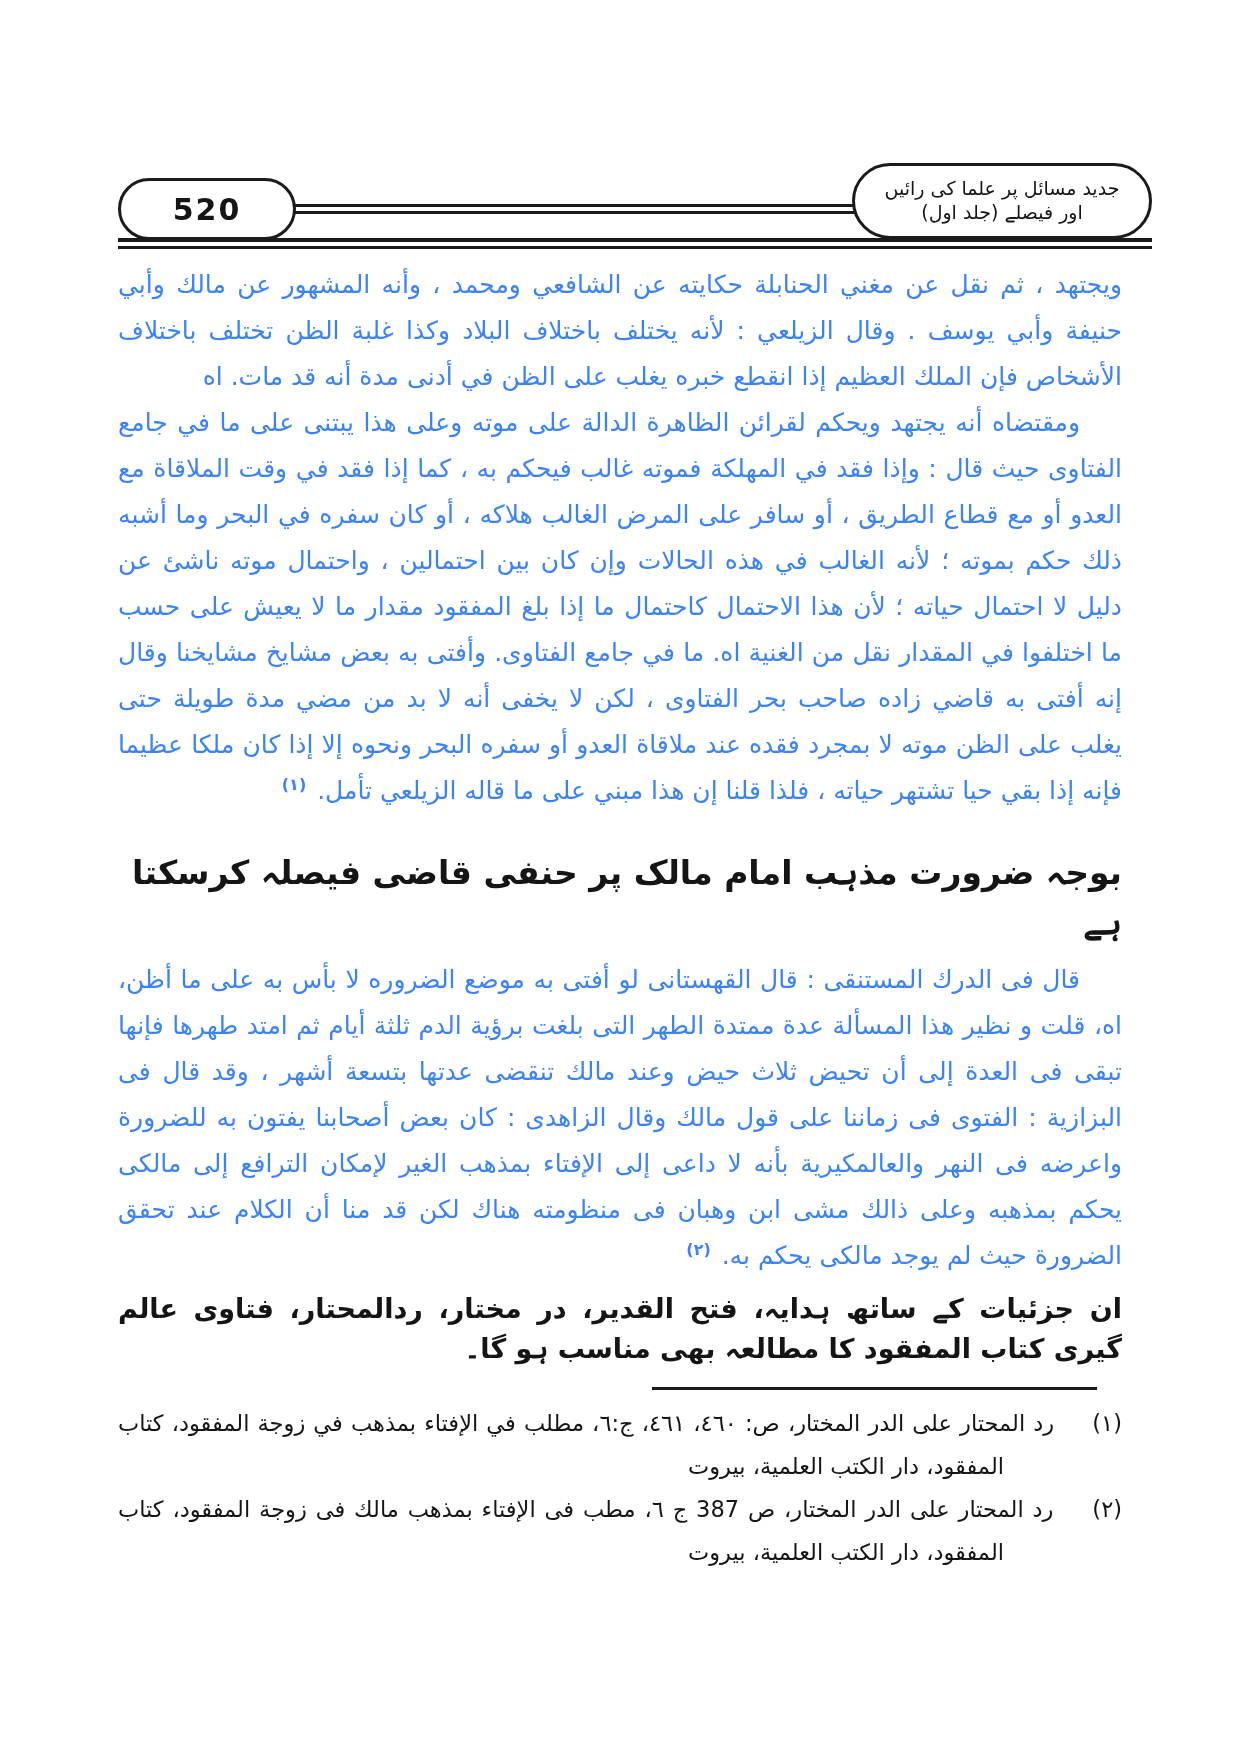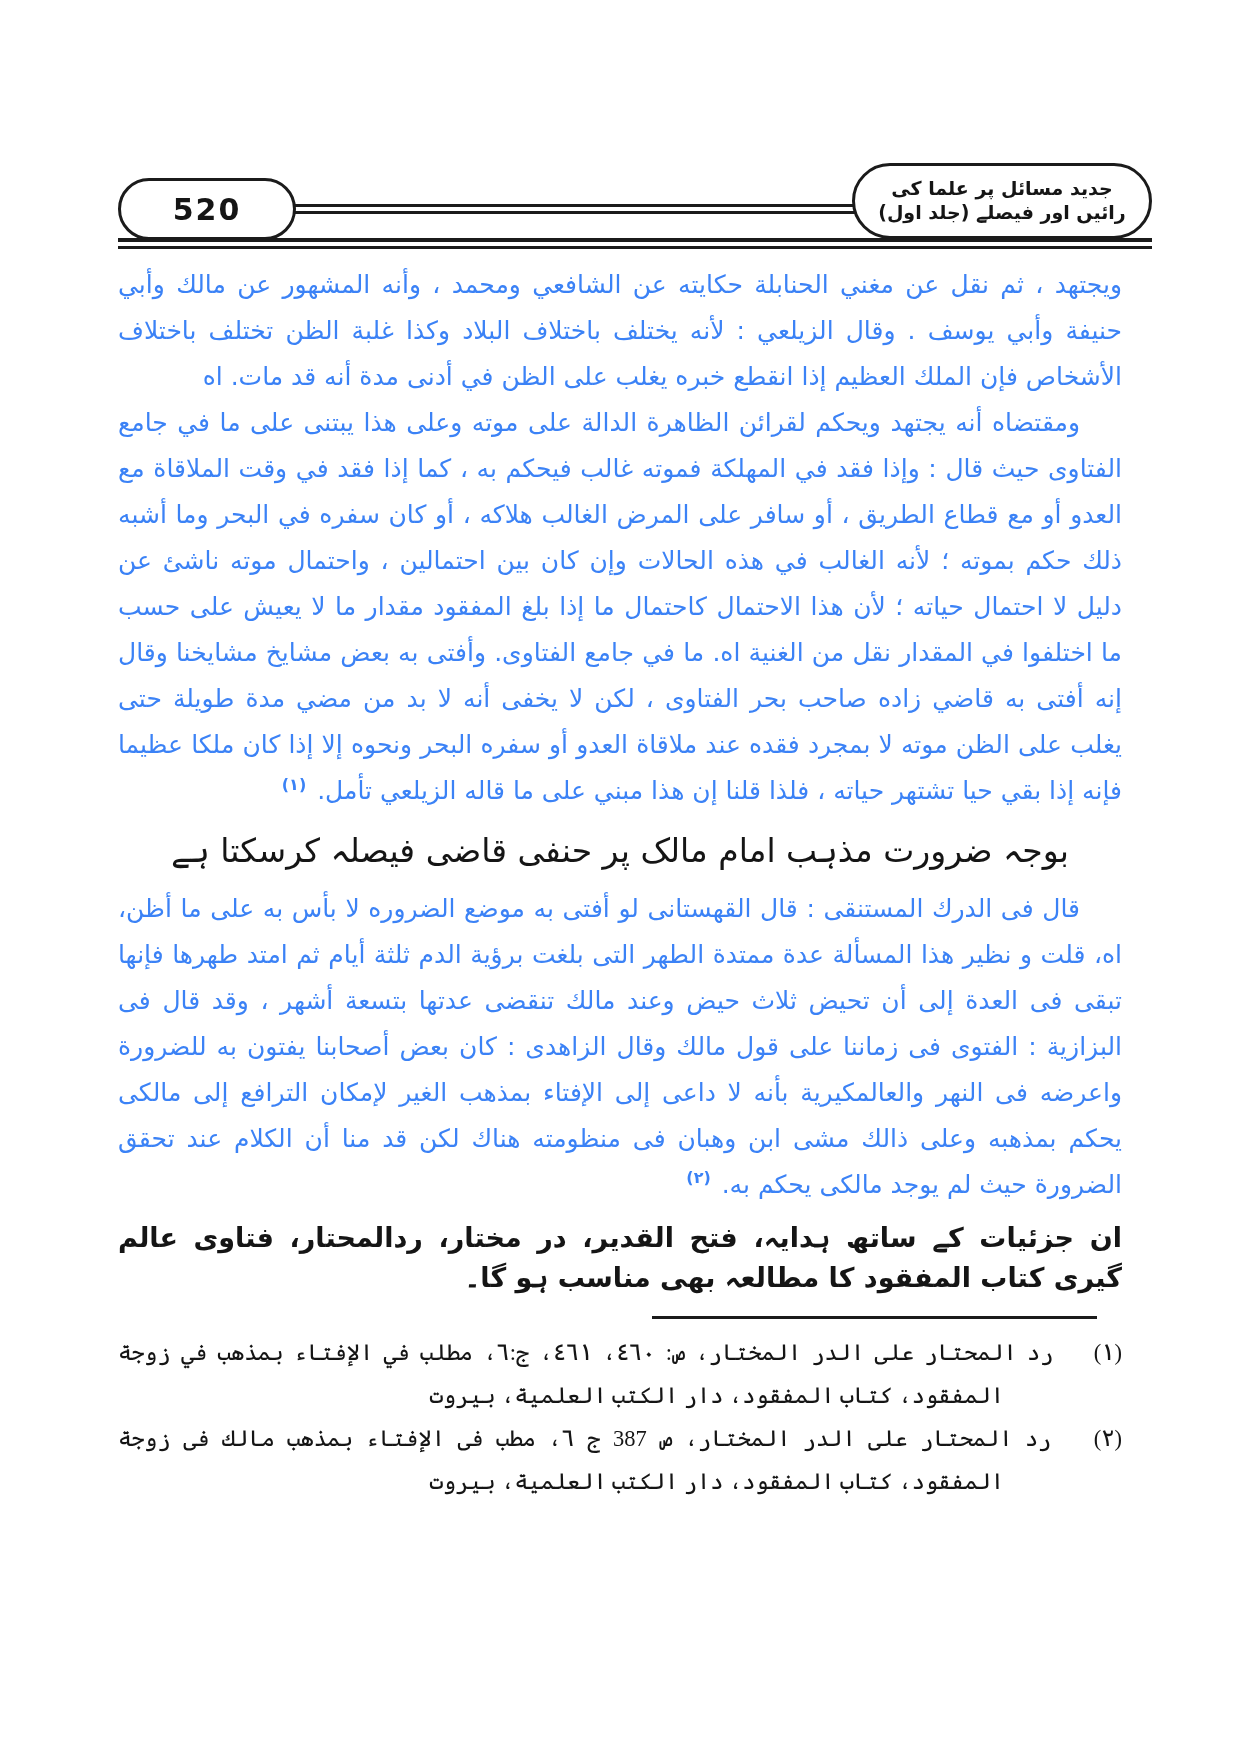--- a/index.html
+++ b/index.html
@@ -19,21 +19,21 @@
     display:flex;align-items:center;justify-content:center;
     box-sizing:border-box;
   }
   .pill-page{
     width:178px;height:62px;border-radius:34px;
     font-size:30px;font-weight:bold;letter-spacing:2px;
     margin-top:16px;
   }
   .pill-title{
     min-width:212px;max-width:300px;height:76px;border-radius:40px;
-    font-size:19px;font-weight:bold;padding:0 16px;text-align:center;
+    font-size:19px;font-weight:normal;padding:0 16px;text-align:center;
     direction:rtl;line-height:1.25;
   }
   .connector{
     flex:1;height:10px;box-sizing:border-box;z-index:1;
     border-top:3px solid #1b1b1b;border-bottom:3px solid #1b1b1b;
     margin:16px -8px 0 -8px;
   }
   .header-rule{
     position:absolute;top:238px;left:118px;right:88px;height:11px;
     border-top:4px solid #1b1b1b;border-bottom:3px solid #1b1b1b;
@@ -46,35 +46,35 @@
   }
   .para{
     margin:0;font-size:25px;line-height:46px;color:#3b82f6;
   }
   .para.indent{text-indent:42px;}
   .fn-ref{
     font-size:16px;vertical-align:super;line-height:0;
     font-weight:bold;margin-right:3px;
   }
   .section-heading{
-    margin:12px 0 10px 0;text-align:center;
-    font-size:33px;font-weight:normal;line-height:1.5;
+    margin:34px 0 10px 0;text-align:right;
+    font-size:33px;font-weight:bold;line-height:1.5;
   }
   .urdu-note{
     margin:10px 0 0 0;font-size:27px;font-weight:bold;
     line-height:40px;text-align:justify;
   }
   
   .fn-sep{
     width:445px;height:0;border-top:3px solid #1b1b1b;
     margin:18px 25px 12px auto;
   }
   .footnotes{font-size:22.5px;line-height:43px;}
   .footnote{
-    margin:0;padding-right:118px;text-indent:-118px;text-align:justify;font-family:Liberation Serif, serif;
+    margin:0;padding-right:118px;text-indent:-118px;text-align:justify;
   }
   .fn-marker{margin-left:30px;}
 </style>
 </head>
 <body>
 
 <div class="page">
 
   <div class="header">
     <div class="pill pill-page">

